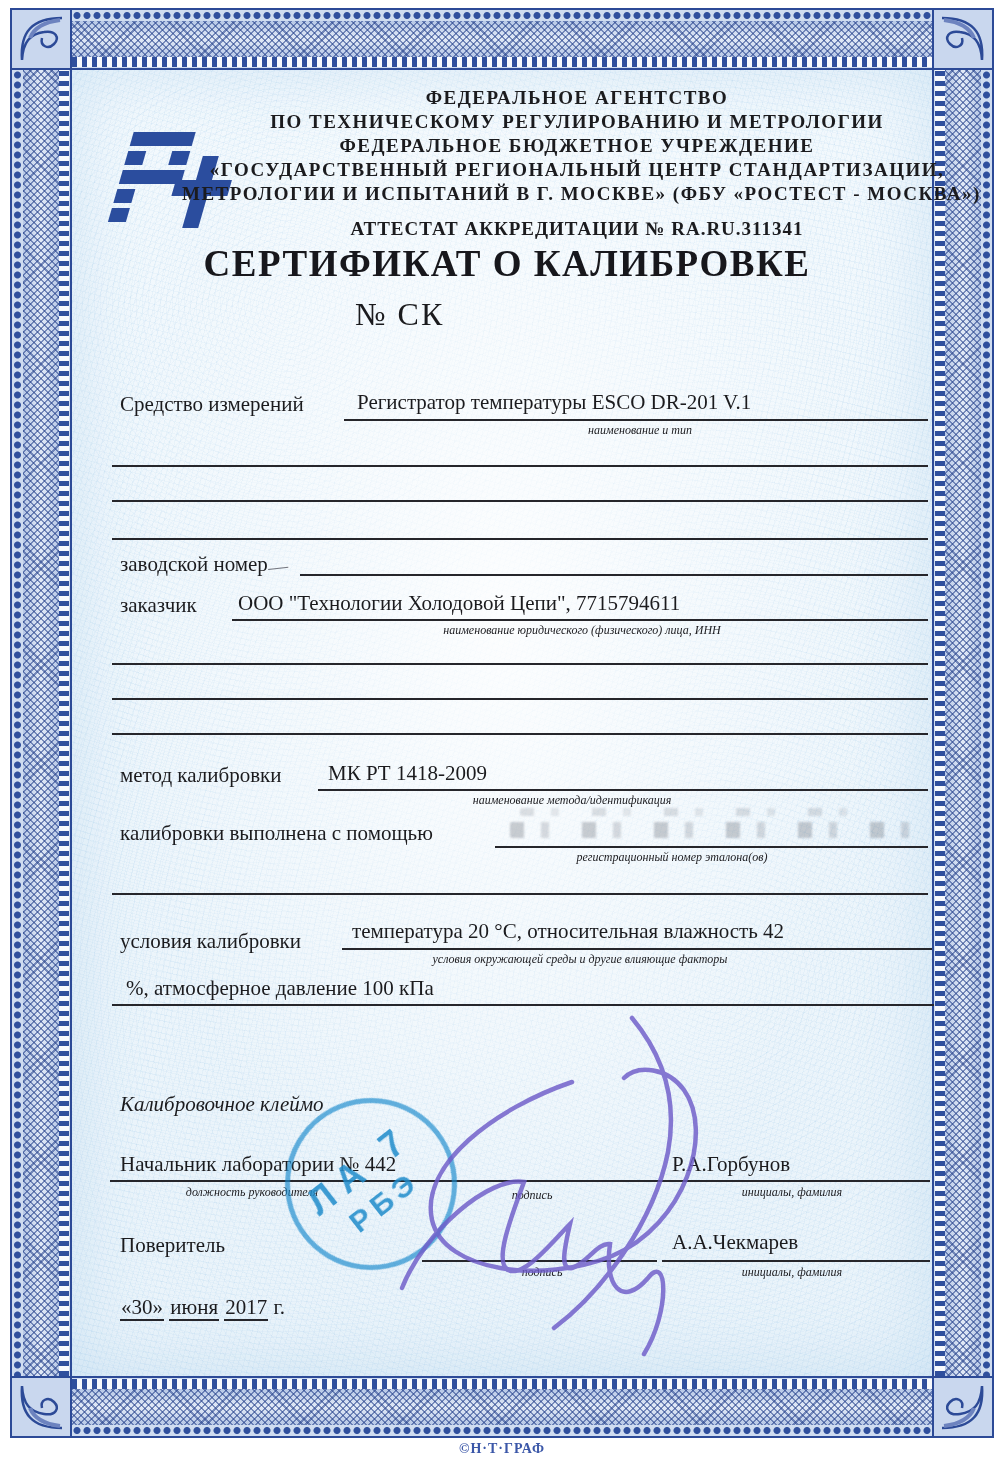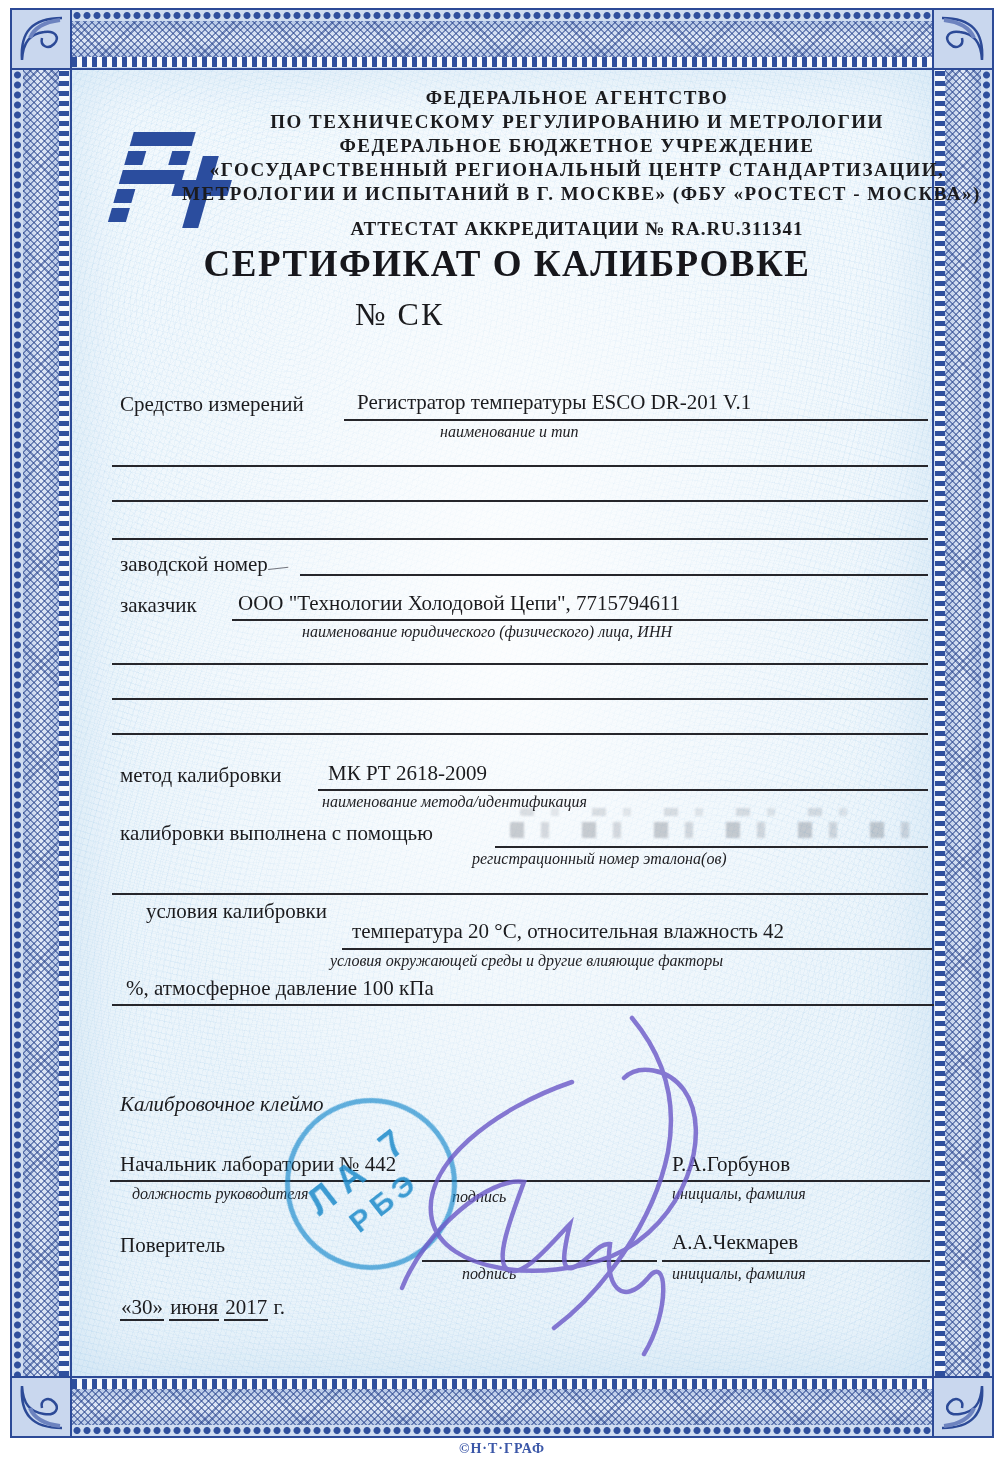--- a/index.html
+++ b/index.html
@@ -54,21 +54,21 @@
   .abs{position:absolute;}
   .hdr{white-space:nowrap;font-weight:bold;font-size:19px;letter-spacing:1.5px;line-height:19px;}
   .hdr-wrap{left:110px;top:18px;width:790px;text-align:center;}
   .hdr-line{margin-bottom:5px;font-family:Liberation Serif, serif;}
   .accred{margin-top:16px;font-weight:bold;font-size:19px;letter-spacing:1px;}
   .title{left:40px;top:172px;width:790px;text-align:center;font-weight:bold;font-size:37px;letter-spacing:1.5px;color:#17171c;}
   .cert-no{left:283px;top:226px;font-size:32px;letter-spacing:2px;}
 
   .lbl,.val{font-size:21px;white-space:nowrap;}
   .rule{border-top:2.4px solid #26262b;height:0;}
-  .hint{font-style:italic;font-size:16px;color:#202024;white-space:nowrap;}
+  .hint{font-style:italic;font-size:12px;color:#202024;text-align:center;white-space:nowrap;}
 
   .logo{left:28px;top:50px;width:165px;height:118px;}
 
   .stamp{left:213px;top:1028px;width:162px;height:162px;border:5px solid rgba(26,139,205,.78);
      border-radius:50%;transform:rotate(-38deg);opacity:.85;filter:blur(.4px);
      display:flex;flex-direction:column;align-items:center;justify-content:center;z-index:3;}
   .stamp .s1{font-family:"Liberation Sans",sans-serif;font-weight:bold;font-size:36px;letter-spacing:10px;color:#1f8ccb;}
   .stamp .s2{font-family:"Liberation Sans",sans-serif;font-weight:bold;font-size:30px;letter-spacing:6px;color:#1f8ccb;margin-top:2px;}
 
   .sig-svg{left:0;top:0;width:860px;height:1306px;z-index:4;pointer-events:none;}
@@ -178,33 +178,33 @@
     <div class="abs lbl" style="left:48px;top:523px;">заказчик</div>
     <div class="abs val" style="left:166px;top:521px;">ООО "Технологии Холодовой Цепи", 7715794611</div>
     <div class="abs rule" style="left:160px;top:549px;width:696px;"></div>
     <div class="abs hint" style="left:230px;top:553px;width:560px;">наименование юридического (физического) лица, ИНН</div>
 
     <div class="abs rule" style="left:40px;top:593px;width:816px;"></div>
     <div class="abs rule" style="left:40px;top:628px;width:816px;"></div>
     <div class="abs rule" style="left:40px;top:663px;width:816px;"></div>
 
     <div class="abs lbl" style="left:48px;top:693px;">метод калибровки</div>
-    <div class="abs val" style="left:256px;top:691px;">МК РТ 2618-2009</div>
+    <div class="abs val" style="left:256px;top:691px;">МК РТ 1418-2009</div>
     <div class="abs rule" style="left:246px;top:719px;width:610px;"></div>
     <div class="abs hint" style="left:250px;top:723px;width:500px;">наименование метода/идентификация</div>
 
     <div class="abs lbl" style="left:48px;top:751px;">калибровки выполнена с помощью</div>
     <div class="abs smudge" style="left:448px;top:738px;width:330px;height:8px;opacity:.45;"></div>
     <div class="abs smudge" style="left:438px;top:752px;width:408px;height:16px;opacity:.75;"></div>
     <div class="abs rule" style="left:423px;top:776px;width:433px;"></div>
     <div class="abs hint" style="left:400px;top:780px;width:400px;">регистрационный номер эталона(ов)</div>
 
     <div class="abs rule" style="left:40px;top:823px;width:816px;"></div>
 
-    <div class="abs lbl" style="left:48px;top:829px;margin-left:26px;">условия калибровки</div>
+    <div class="abs lbl" style="left:48px;top:859px;">условия калибровки</div>
     <div class="abs val" style="left:280px;top:849px;">температура 20 °С, относительная влажность 42</div>
     <div class="abs rule" style="left:270px;top:878px;width:590px;"></div>
     <div class="abs hint" style="left:258px;top:882px;width:500px;">условия  окружающей среды и другие влияющие факторы</div>
     <div class="abs val" style="left:54px;top:906px;">%, атмосферное давление 100 кПа</div>
     <div class="abs rule" style="left:40px;top:934px;width:822px;"></div>
 
     <div class="abs lbl" style="left:48px;top:1022px;font-style:italic;">Калибровочное клеймо</div>
 
     <div class="abs stamp">
       <div class="s1">ЛА 7</div>

